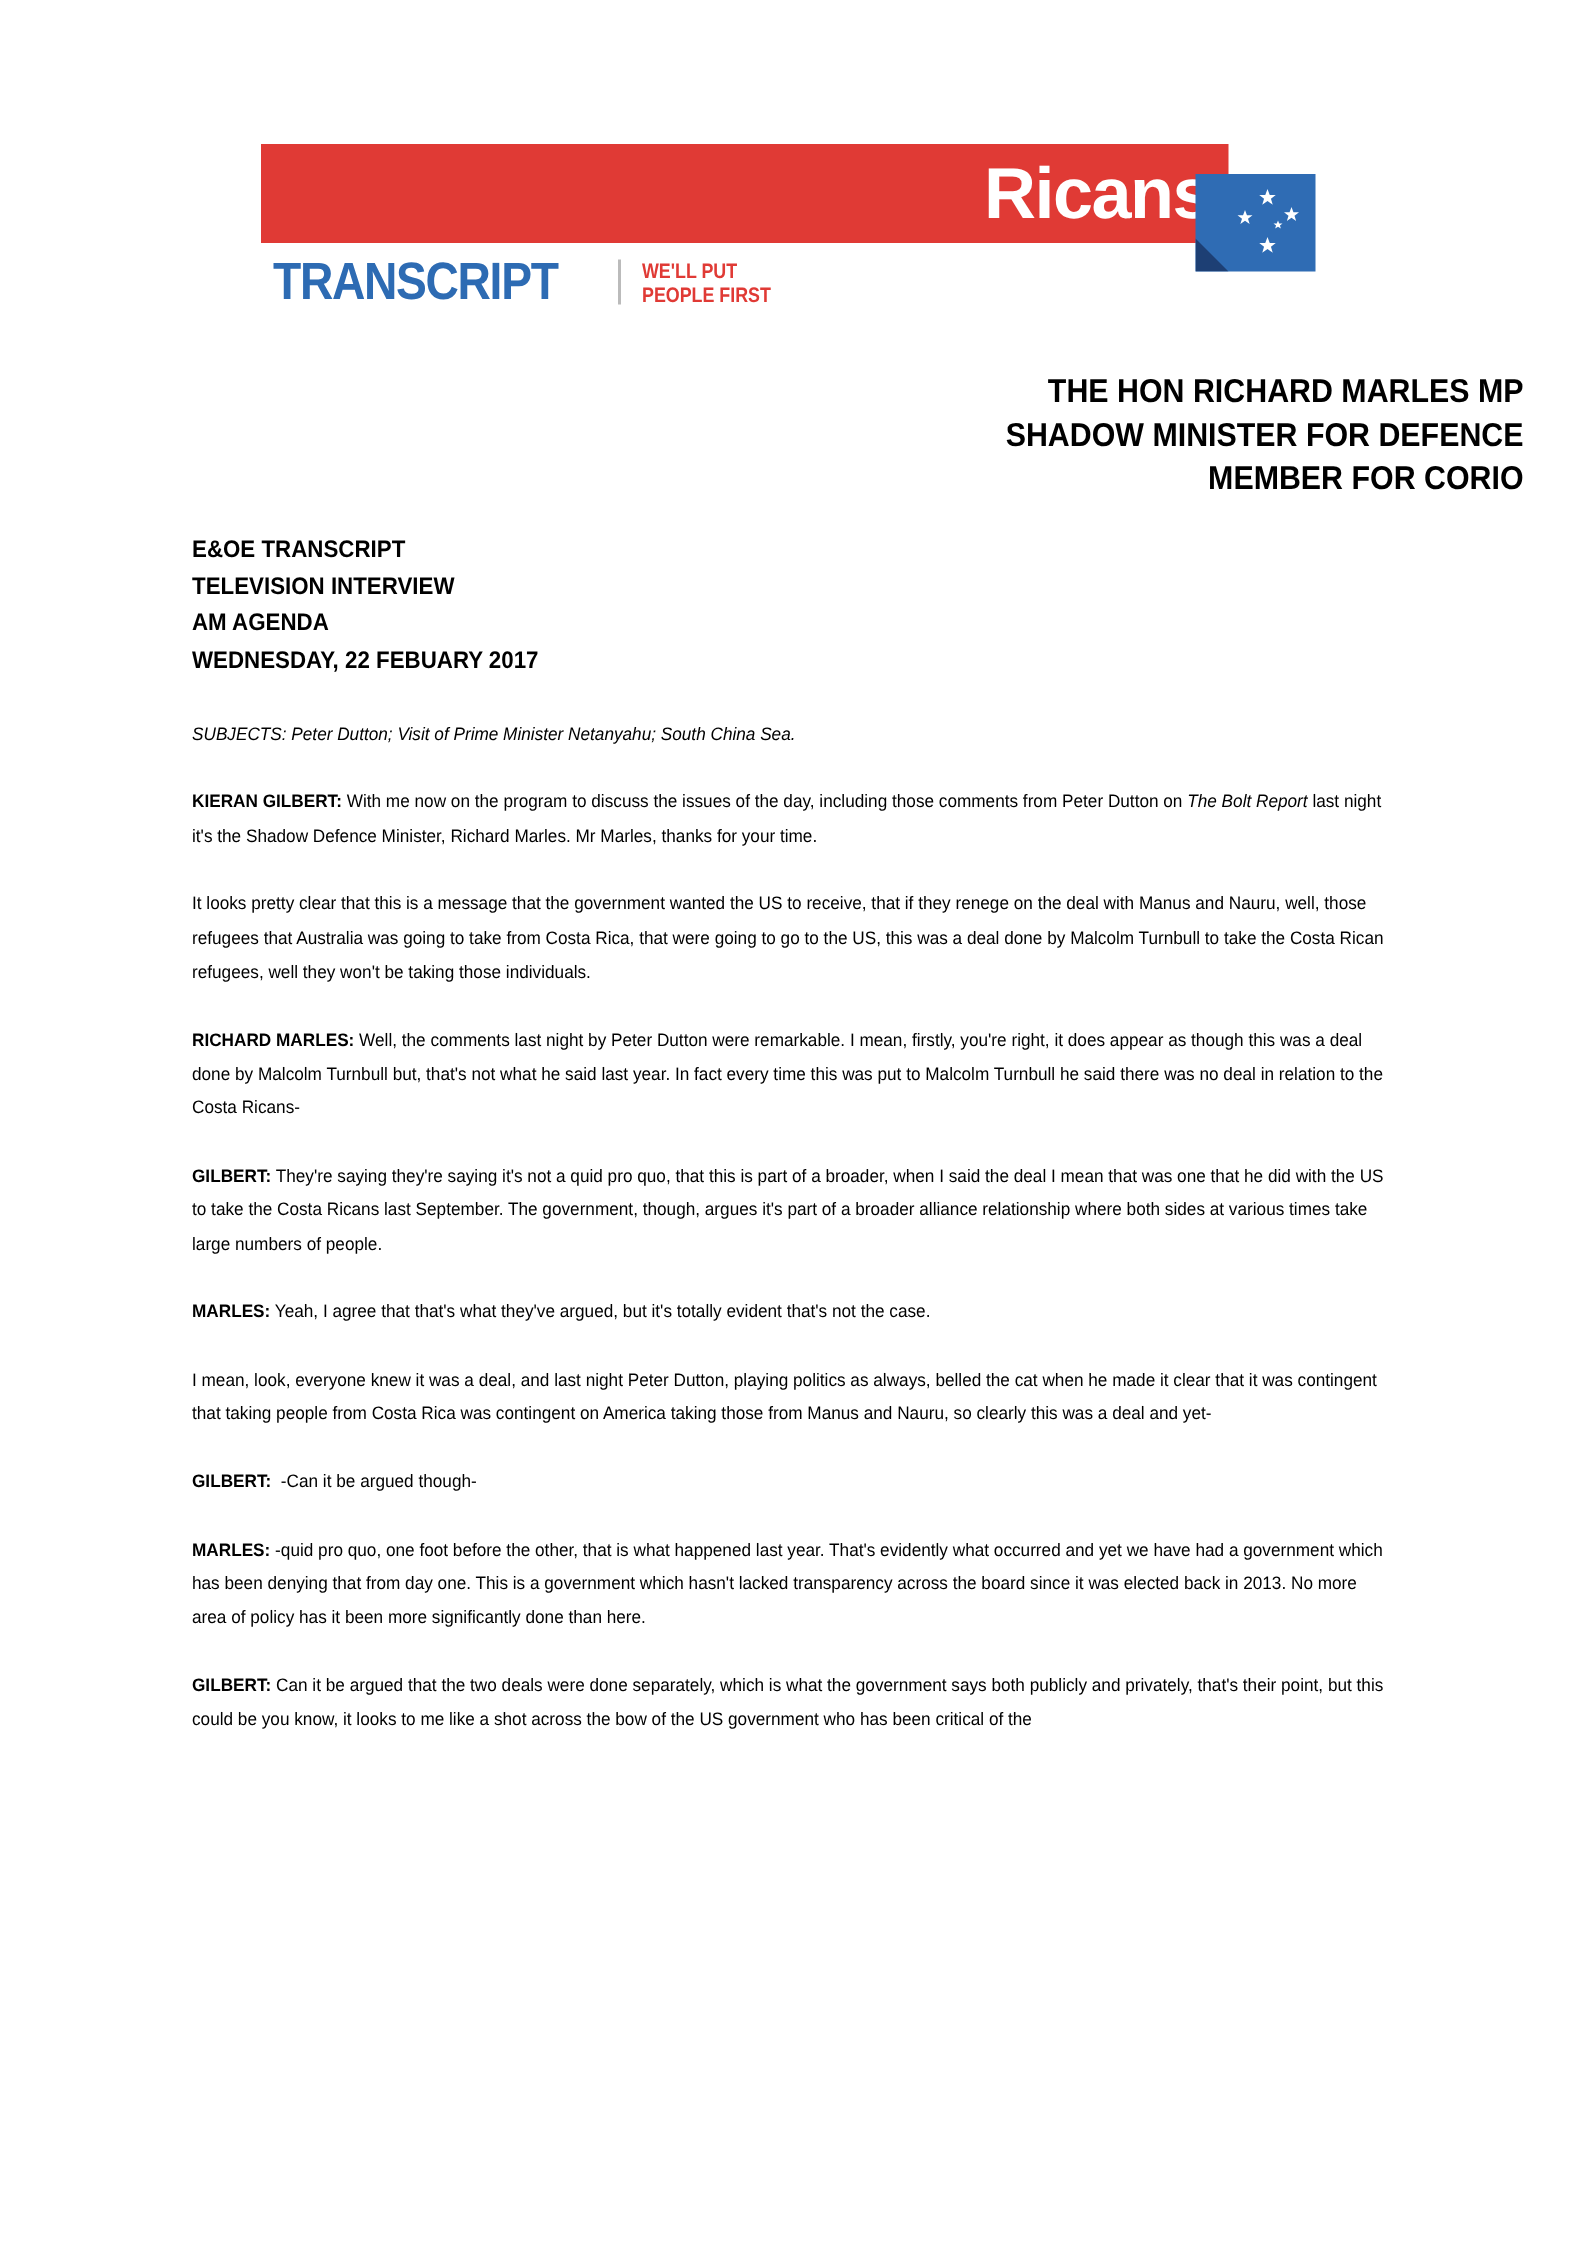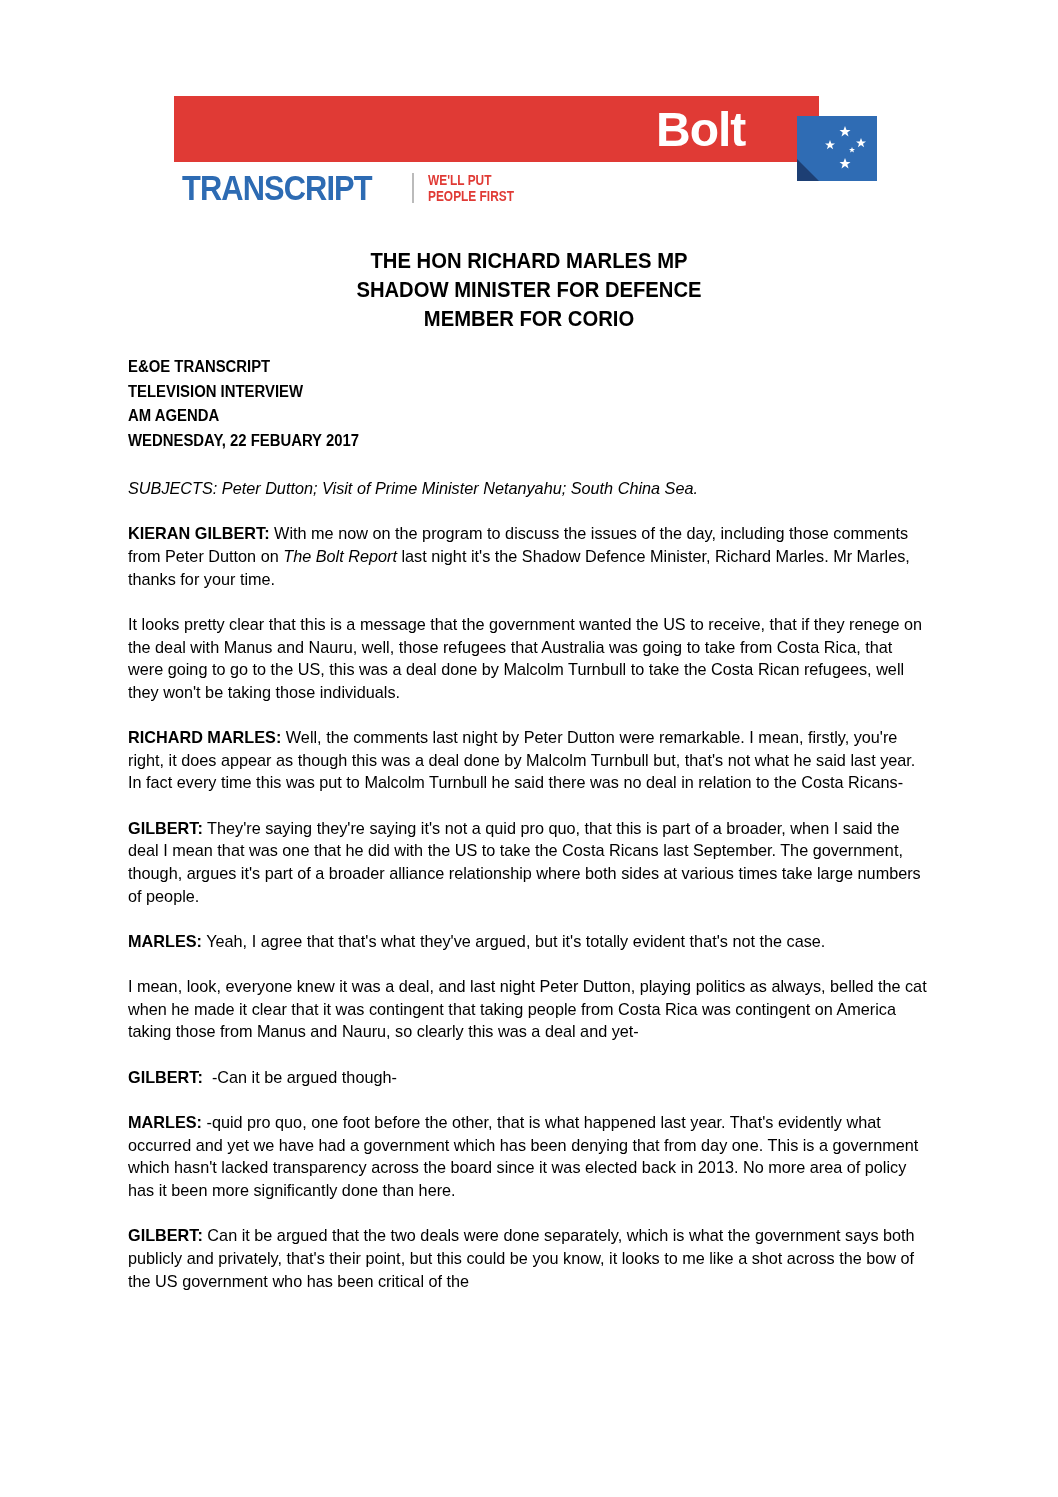--- a/index.html
+++ b/index.html
@@ -8,36 +8,36 @@
   .banner { position: absolute; left: 174px; top: 96px; width: 645px; height: 66px; background: #e03a35; }
   .labor-text { position: absolute; left: 656px; top: 102px; font-family: "Liberation Sans", sans-serif; font-weight: bold; font-size: 48px; color: #ffffff; letter-spacing: -1px; line-height: 56px; }
   .flag { position: absolute; left: 797px; top: 116px; width: 80px; height: 65px; background: #2f6cb4; overflow: hidden; }
   .flag-fold { position: absolute; left: 0; bottom: 0; width: 0; height: 0; border-left: 22px solid #1d3f74; border-top: 22px solid transparent; }
   .flag svg { position: absolute; left: 0; top: 0; }
 
   .transcript { position: absolute; left: 182px; top: 167px; font-family: "Liberation Sans", sans-serif; font-weight: bold; font-size: 35px; color: #2d6bb3; letter-spacing: -1px; transform: scaleX(0.88); transform-origin: left top; line-height: 42px; }
   .sep { position: absolute; left: 412px; top: 173px; width: 2px; height: 30px; background: #bbbbbb; }
   .tagline { position: absolute; left: 428px; top: 172px; font-family: "Liberation Sans", sans-serif; font-weight: bold; font-size: 14px; line-height: 16px; color: #e03a35; transform: scaleX(0.85); transform-origin: left top; }
 
-  .title-block { position: absolute; left: 0; width: 1058px; top: 246px; text-align: center; font-weight: bold; font-size: 22px; line-height: 29px; }
+  .title-block { position: absolute; left: 0; width: 1058px; top: 246px; text-align: right; font-weight: bold; font-size: 22px; line-height: 29px; }
   .title-block div { transform: scaleX(0.92); }
 
   .meta-block { position: absolute; left: 128px; top: 355px; font-weight: bold; font-size: 16px; line-height: 24.5px; }
   .meta-block div { transform: scaleX(0.93); transform-origin: left top; }
 
-  .content { position: absolute; left: 128px; top: 478px; width: 820px; font-size: 17px; line-height: 22.6px; }
+  .content { position: absolute; left: 128px; top: 478px; width: 820px; font-size: 12px; line-height: 22.6px; }
   .content p { margin: 0 0 22.8px 0; transform: scaleX(0.955); transform-origin: left top; width: 840px; }
   .subjects { font-style: italic; }
   .spk { font-weight: bold; }
 </style>
 </head>
 <body>
 
 <div class="banner"></div>
-<div class="labor-text">Bolt</div>
+<div class="labor-text">Ricans</div>
 <div class="flag">
   <svg width="80" height="65" viewBox="0 0 80 65">
     <g fill="#ffffff">
       <polygon points="48,10 49.5,14 53.5,14 50.3,16.5 51.5,20.5 48,18 44.5,20.5 45.7,16.5 42.5,14 46.5,14"></polygon>
       <polygon points="33,24 34.3,27.5 38,27.5 35,29.8 36.1,33.3 33,31.1 29.9,33.3 31,29.8 28,27.5 31.7,27.5"></polygon>
       <polygon points="64,22 65.3,25.5 69,25.5 66,27.8 67.1,31.3 64,29.1 60.9,31.3 62,27.8 59,25.5 62.7,25.5"></polygon>
       <polygon points="55,31 55.8,33 58,33 56.3,34.3 56.9,36.4 55,35.2 53.1,36.4 53.7,34.3 52,33 54.2,33"></polygon>
       <polygon points="48,42 49.5,46 53.5,46 50.3,48.5 51.5,52.5 48,50 44.5,52.5 45.7,48.5 42.5,46 46.5,46"></polygon>
     </g>
   </svg>

